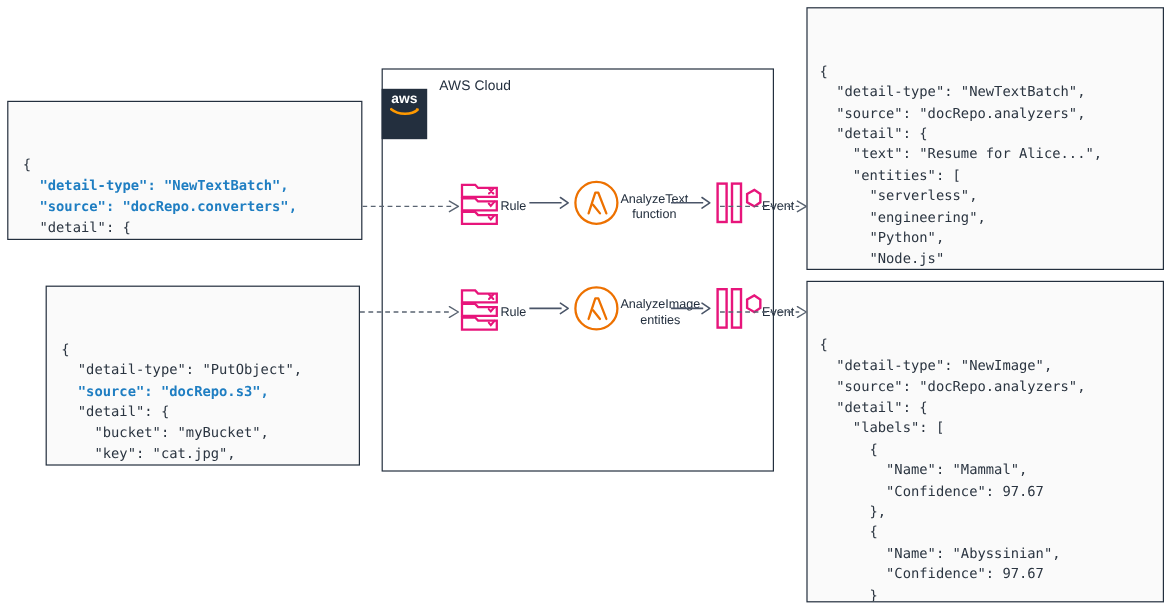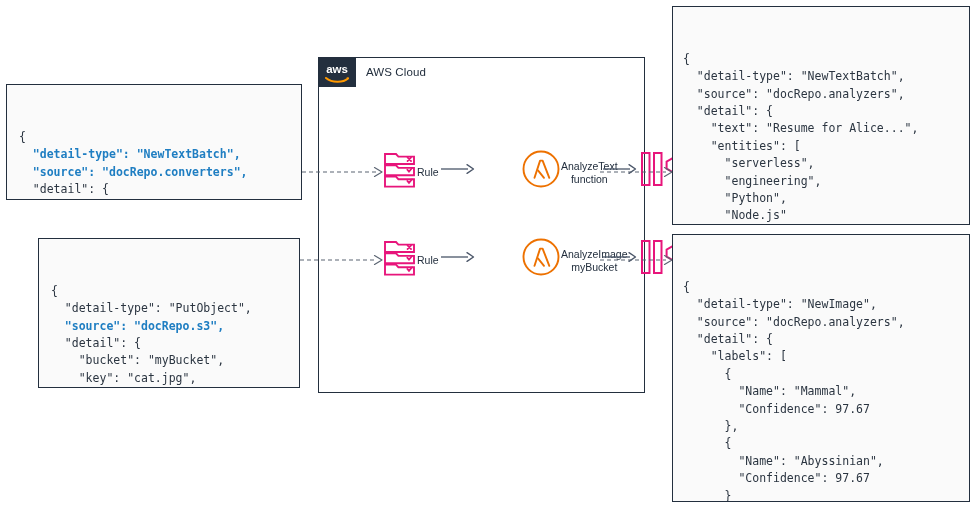--- a/index.html
+++ b/index.html
@@ -51,25 +51,25 @@
   #aws-cloud-box {
     position: absolute;
     left: 318px; top: 57px;
     width: 327px; height: 336px;
     box-sizing: border-box;
     border: 1.4px solid #232f3e;
     background: #ffffff;
   }
   #aws-logo-badge {
     position: absolute;
-    left: 318px; top: 57px;
-    width: 38px; height: 30px;
+    left: 318px; top: 74px;
+    width: 38px; height: 42px;
     background: #232f3e;
     display: flex;
-    align-items: flex-end;
+    align-items: flex-start;
     justify-content: center;
   }
   #aws-cloud-label {
     position: absolute;
     left: 366px; top: 66px;
     font-size: 11.5px;
     color: #232f3e;
     letter-spacing: .1px;
   }
 
@@ -96,21 +96,21 @@
     justify-content: center;
   }
   .node .caption {
     margin-top: 7px;
     font-size: 10.5px;
     line-height: 12.5px;
     text-align: center;
     color: #232f3e;
     white-space: pre-line;
   }
-  .node.wide { width: 80px; margin-left: 44px; }
+  .node.wide { width: 80px; }
 
   .inner-arrow {
     width: 38px;
     height: 42px;
     display: flex;
     align-items: center;
     justify-content: center;
   }
 
   
@@ -238,21 +238,21 @@
 
     <div class="node wide">
       <span class="glyph">
         <svg width="40" height="40" viewBox="0 0 40 40" aria-hidden="true">
           <circle cx="20" cy="20" r="17.5" fill="none" stroke="#ed7100" stroke-width="1.9"></circle>
           <path d="M13.5 28.8 L19.1 11.6 L21.6 11.6 L28.3 28.8" fill="none" stroke="#ed7100" stroke-width="1.9" stroke-linejoin="round" stroke-linecap="round"></path>
           <path d="M17.2 21.6 L23.0 28.8" fill="none" stroke="#ed7100" stroke-width="1.9" stroke-linecap="round"></path>
         </svg>
       </span>
       <span class="caption">AnalyzeImage
-myBucket</span>
+entities</span>
     </div>
 
     <span class="inner-arrow">
       <svg width="34" height="12" viewBox="0 0 34 12" aria-hidden="true">
         <path d="M0 6 H27" stroke="#4a5568" stroke-width="1.3" fill="none"></path>
         <path d="M26 1.6 L32.5 6 L26 10.4" stroke="#4a5568" stroke-width="1.3" fill="none" stroke-linecap="round" stroke-linejoin="round"></path>
       </svg>
     </span>
 
     <div class="node">

